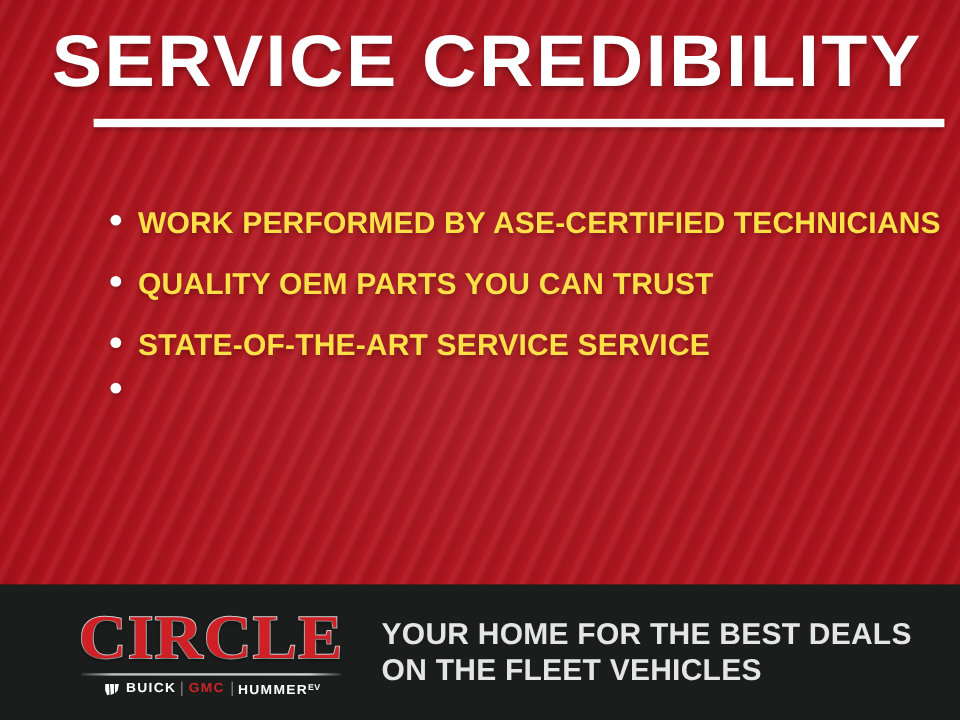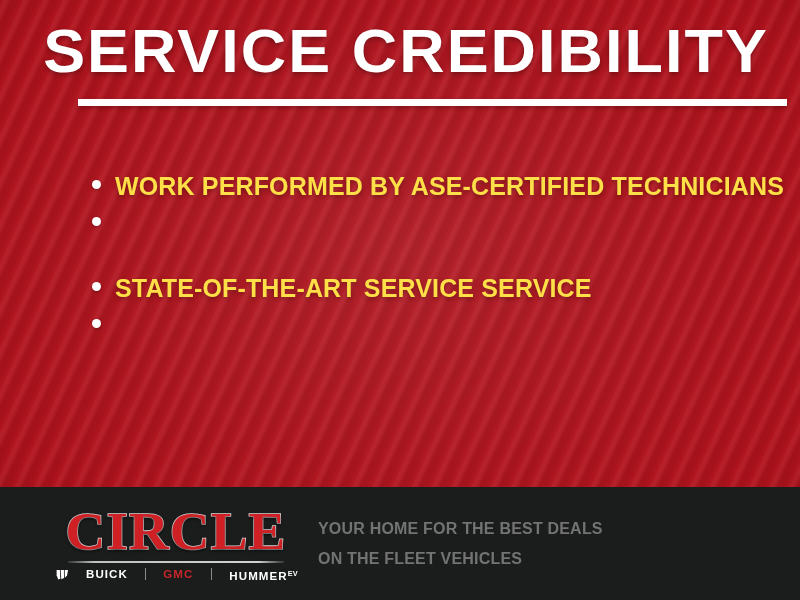--- a/index.html
+++ b/index.html
@@ -147,21 +147,21 @@
     margin: 3px auto 0 auto;
     background: linear-gradient(90deg,
       rgba(190,190,190,0.15) 0%,
       rgba(220,220,220,0.85) 12%,
       rgba(230,230,230,0.9) 88%,
       rgba(190,190,190,0.15) 100%);
   }
   .brands {
     display: flex;
     align-items: center;
-    justify-content: space-between;
+    justify-content: center;
     margin-top: 4px;
     gap: 6px;
   }
   .buick-shield {
     width: 13px;
     height: 13px;
     flex: 0 0 auto;
     position: relative;
     top: 0px;
   }
@@ -185,22 +185,22 @@
   .brand-ev {
     font-size: 7px;
     letter-spacing: 0.3px;
     vertical-align: super;
     position: relative;
     top: 1px;
   }
 
   .tagline {
     margin-left: 22px;
-    color: #737373;
-    font-size: 16px;
+    color: #e5e5e5;
+    font-size: 25px;
     line-height: 30px;
     font-weight: bold;
     letter-spacing: 0.2px;
     white-space: nowrap;
   }
 </style>
 </head>
 <body>
 
 <div class="slide">
@@ -216,20 +216,21 @@
   <div class="bullets">
 
     <div class="bullet-row">
       <span class="bullet-dot"></span>
       <span class="bullet-text">WORK PERFORMED BY ASE-CERTIFIED TECHNICIANS</span>
     </div>
 
 
     <div class="bullet-row">
       <span class="bullet-dot"></span>
+      <span class="bullet-text">QUALITY OEM PARTS YOU CAN TRUST</span>
     </div>
 
     <div class="bullet-row">
       <span class="bullet-dot"></span>
       <span class="bullet-text">STATE-OF-THE-ART SERVICE SERVICE</span>
     </div>
 
     <div class="bullet-row">
       <span class="bullet-dot"></span>
     </div>

